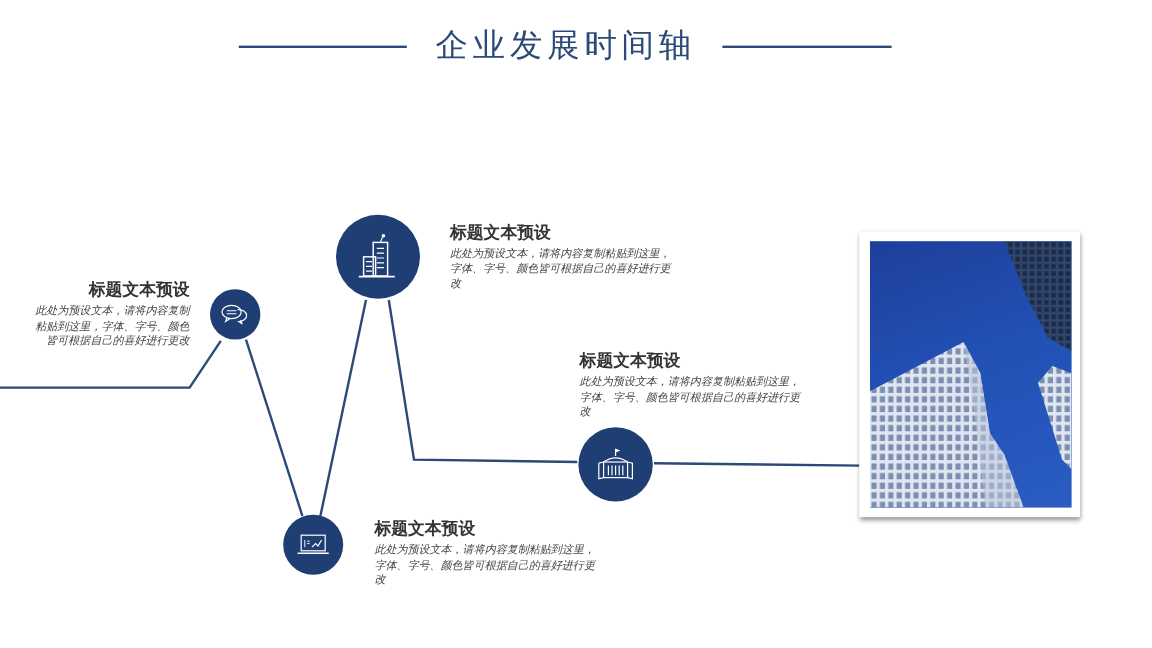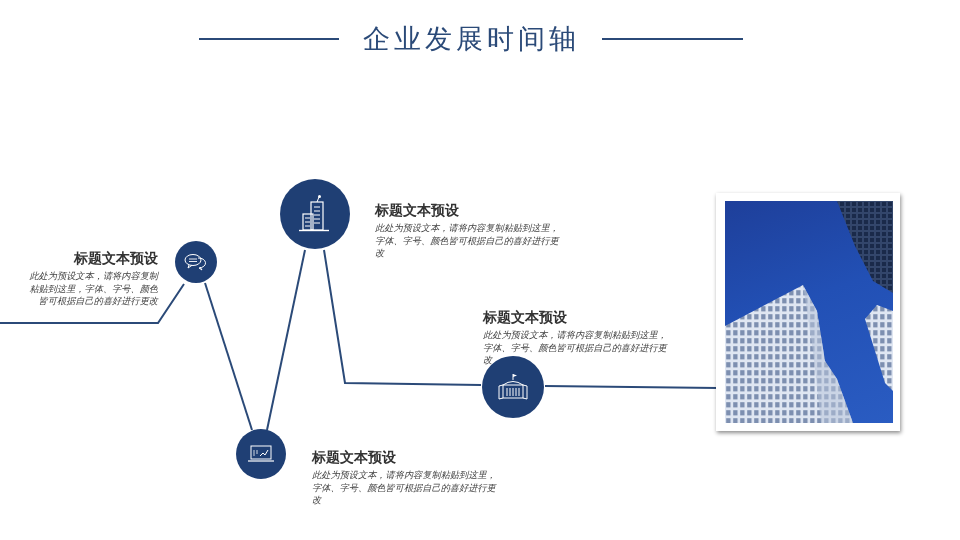--- a/index.html
+++ b/index.html
@@ -5,21 +5,21 @@
   html,body{margin:0;padding:0;background:#ffffff;}
   body{width:960px;height:540px;position:relative;overflow:hidden;font-family:"DejaVu Sans","Liberation Sans",sans-serif;}
   .title-wrap{position:absolute;top:20px;left:16px;width:960px;height:40px;}
   .title-line{position:absolute;top:18px;height:2px;background:#2b4a78;}
   .title-line.left{left:183px;width:140px;}
   .title-line.right{left:586px;width:141px;}
   .title{position:absolute;left:333px;top:0;width:245px;text-align:center;font-size:27px;letter-spacing:4px;color:#2b4a78;line-height:38px;}
   svg.lines{position:absolute;left:0;top:0;}
   .node{position:absolute;border-radius:50%;background:#1f3f74;display:flex;align-items:center;justify-content:center;}
   .node svg{display:block;}
-  .block{position:absolute;color:#3b3b3b;margin-top:16px;}
+  .block{position:absolute;color:#3b3b3b;}
   .block .h{font-size:14px;font-weight:bold;color:#333;line-height:18px;white-space:nowrap;}
   .block .p{font-size:9.2px;line-height:12.5px;color:#444;margin-top:3px;font-style:italic;}
   .block.right-align{text-align:right;}
   .photo{position:absolute;left:716px;top:193px;width:184px;height:238px;background:#fff;box-shadow:1px 2px 4px rgba(0,0,0,0.45);}
   .photo-inner{position:absolute;left:9px;top:8px;width:168px;height:222px;overflow:hidden;background:linear-gradient(160deg,#1e3f9a 0%,#2250b5 45%,#2a5cc2 100%);}
 </style>
 </head>
 <body>
 
 <div class="title-wrap">

